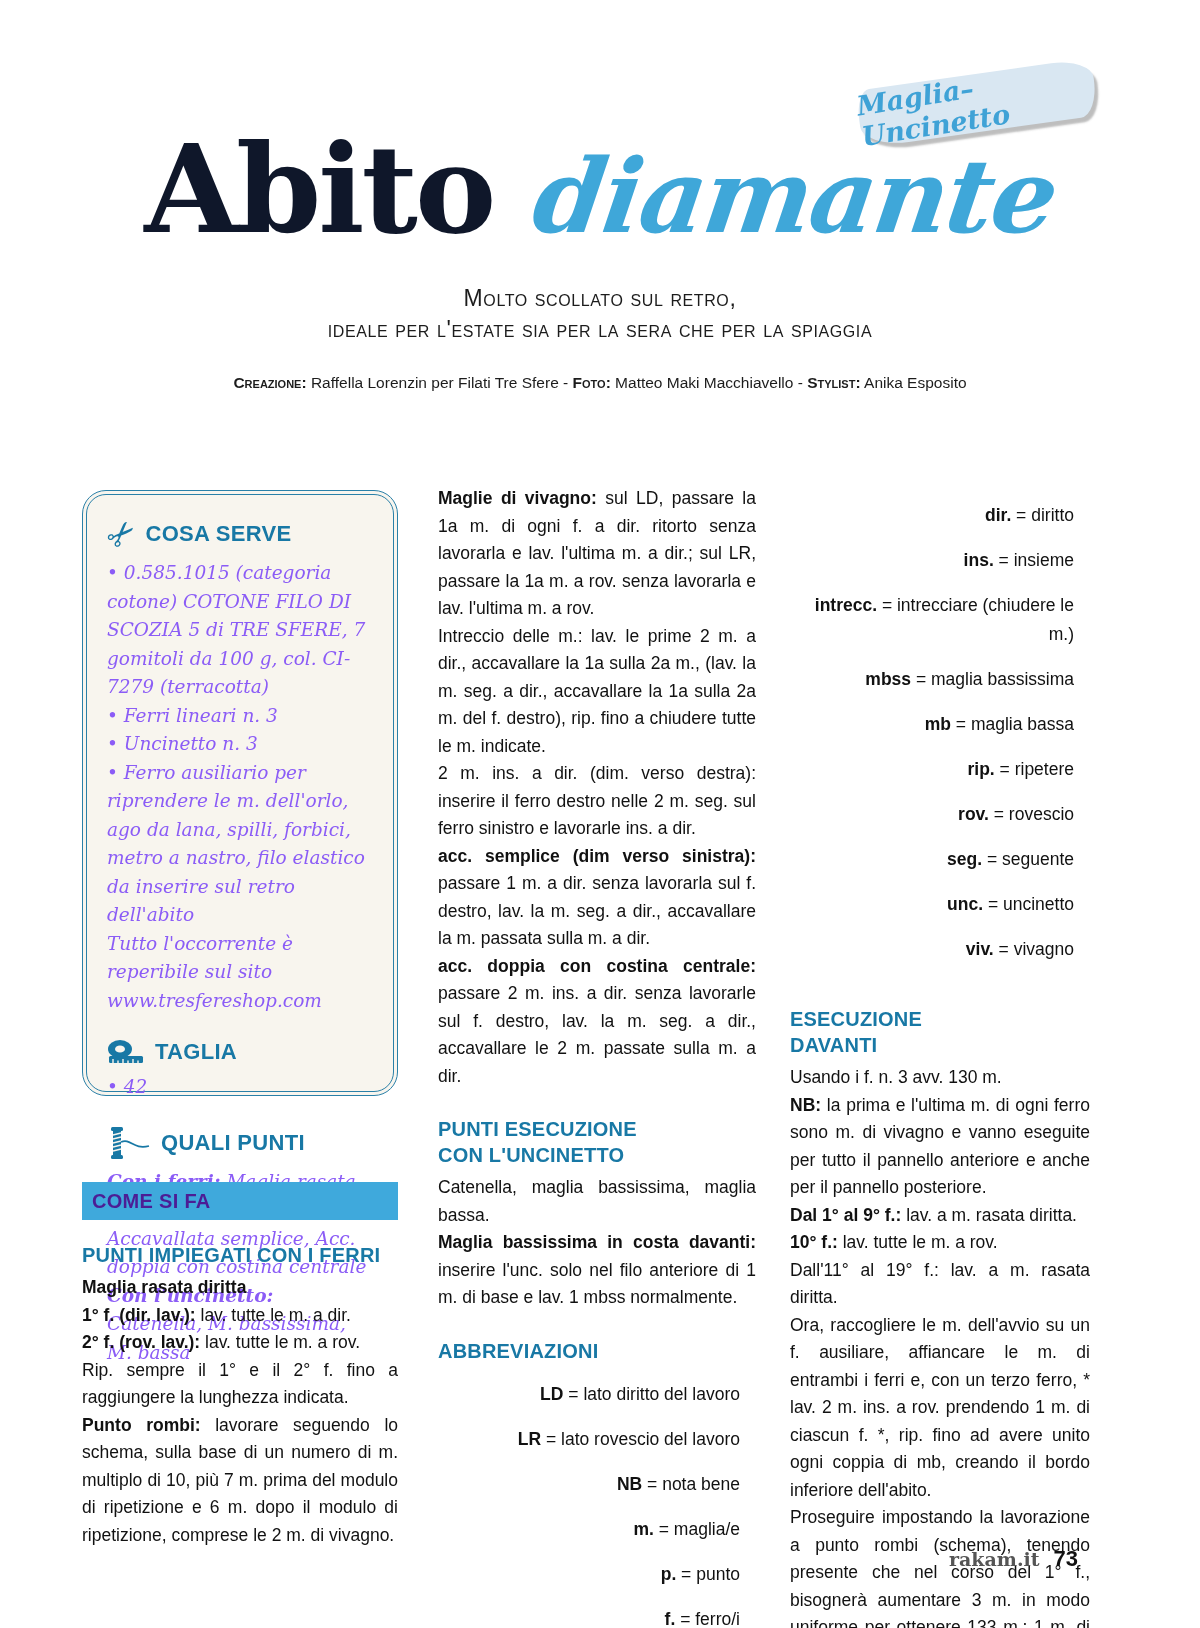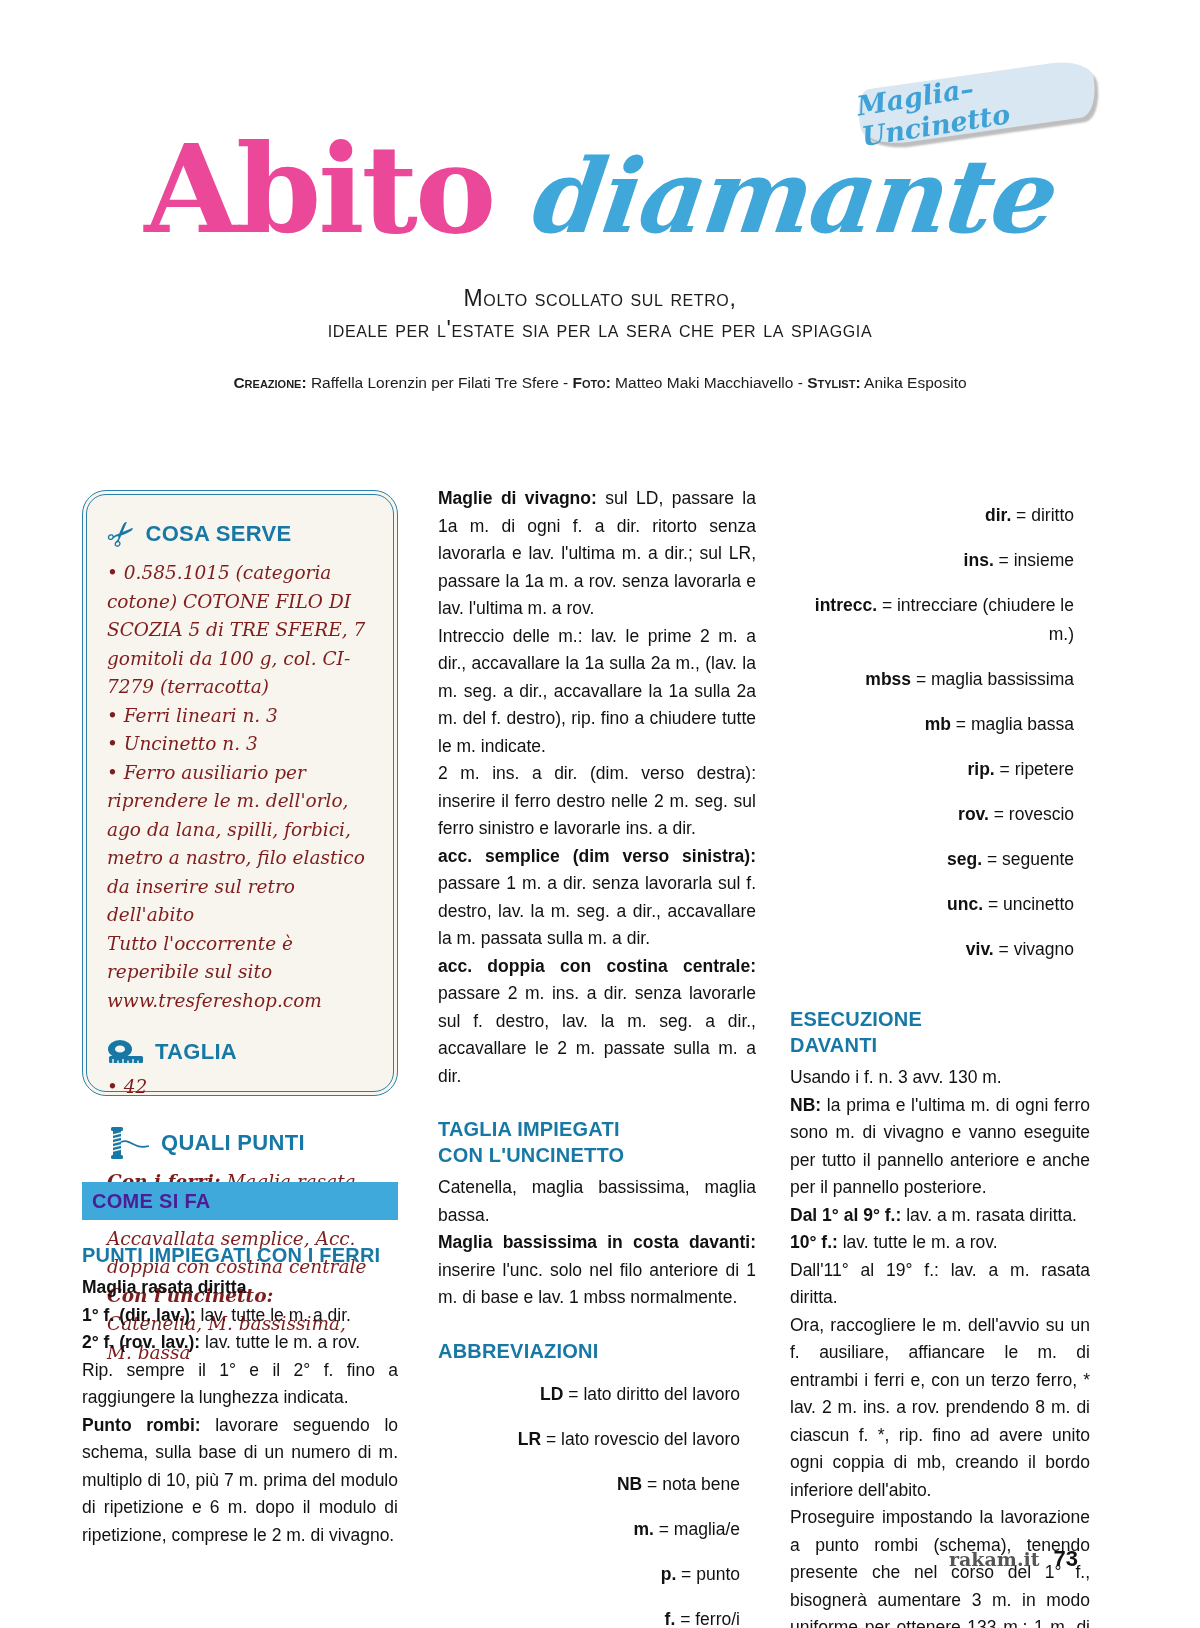--- a/index.html
+++ b/index.html
@@ -12,21 +12,21 @@
          border-radius:14px 40px 18px 46px/30px 20px 36px 22px;
          display:flex;align-items:center;justify-content:center;
          box-shadow:3px 5px 2px rgba(110,110,110,.45);}
   .badge span{font-family:"DejaVu Serif",serif;font-style:italic;font-weight:bold;
               font-size:27px;color:#3fa2d6;transform:rotate(-1deg);}
 
   
   .title-row{position:absolute;top:128px;left:0;width:100%;display:flex;
              justify-content:center;align-items:baseline;gap:42px;}
   .title-main{font-family:"DejaVu Serif",serif;font-weight:bold;font-size:122px;
-              line-height:1;color:#ec4899;letter-spacing:-3px;}
+              line-height:1;color:#0f172a;letter-spacing:-3px;}
   .title-script{font-family:"DejaVu Serif",serif;font-style:italic;font-weight:bold;
                 font-size:102px;line-height:1;color:#3fa7d9;transform:skewX(-8deg);
                 letter-spacing:-2px;}
 
   
   .subtitle{position:absolute;top:283px;left:0;width:100%;text-align:center;}
   .subtitle p{margin:0;font-size:23px;line-height:31px;font-variant:small-caps;
               letter-spacing:.6px;color:#1c1c1c;}
   .credits{position:absolute;top:374px;left:0;width:100%;text-align:center;
            font-size:15.5px;color:#1c1c1c;}
@@ -36,21 +36,21 @@
   .info-box{position:absolute;top:490px;left:82px;width:316px;height:606px;
             box-sizing:border-box;border:1px solid #2a80a8;border-radius:24px;
             background:#f8f5ee;padding:3px;}
   .info-box-inner{box-sizing:border-box;width:100%;height:100%;
                   border:1px solid #2a80a8;border-radius:20px;padding:18px 20px 0 20px;}
   .box-heading{display:flex;align-items:center;gap:10px;margin:4px 0 8px 0;}
   .box-heading .hd{font-weight:bold;font-size:22px;color:#1878a5;letter-spacing:.3px;}
   .scissors{display:inline-block;font-size:34px;color:#1878a5;transform:rotate(-45deg);
             line-height:1;}
   .box-text p{margin:0;font-family:"DejaVu Serif",serif;font-style:italic;
-              font-size:18.5px;line-height:28.5px;color:#7f1d1d;}
+              font-size:18.5px;line-height:28.5px;color:#8b5cf6;}
   .box-text p b{font-weight:bold;}
   .box-gap{height:20px;}
 
   
   .banner{position:absolute;top:1182px;left:82px;width:316px;height:38px;
           background:#3fa9dc;display:flex;align-items:center;padding-left:10px;
           box-sizing:border-box;}
   .banner span{color:#4c1d95;font-weight:bold;font-size:20px;letter-spacing:.3px;}
 
   
@@ -172,21 +172,21 @@
 
   <div class="col col-mid">
     <div class="body-text">
         <p><b>Maglie di vivagno:</b> sul LD, passare la 1a m. di ogni f. a dir. ritorto senza lavorarla e lav. l'ultima m. a dir.; sul LR, passare la 1a m. a rov. senza lavorarla e lav. l'ultima m. a rov.</p>
         <p>Intreccio delle m.: lav. le prime 2 m. a dir., accavallare la 1a sulla 2a m., (lav. la m. seg. a dir., accavallare la 1a sulla 2a m. del f. destro), rip. fino a chiudere tutte le m. indicate.</p>
         <p>2 m. ins. a dir. (dim. verso destra): inserire il ferro destro nelle 2 m. seg. sul ferro sinistro e lavorarle ins. a dir.</p>
         <p><b>acc. semplice (dim verso sinistra):</b> passare 1 m. a dir. senza lavorarla sul f. destro, lav. la m. seg. a dir., accavallare la m. passata sulla m. a dir.</p>
         <p><b>acc. doppia con costina centrale:</b> passare 2 m. ins. a dir. senza lavorarle sul f. destro, lav. la m. seg. a dir., accavallare le 2 m. passate sulla m. a dir.</p>
       </div>
     <div class="sect-gap"></div>
-    <div class="col-heading">TAGLIA IMPIEGATI
+    <div class="col-heading">PUNTI ESECUZIONE
 CON L'UNCINETTO</div>
     <div class="body-text">
         <p>Catenella, maglia bassissima, maglia bassa.</p>
         <p><b>Maglia bassissima in costa davanti:</b> inserire l'unc. solo nel filo anteriore di 1 m. di base e lav. 1 mbss normalmente.</p>
       </div>
     <div class="sect-gap"></div>
     <div class="col-heading">ABBREVIAZIONI</div>
     <div class="abbr-list">
         <p><b>LD</b> = lato diritto del lavoro</p>
         <p><b>LR</b> = lato rovescio del lavoro</p>
@@ -215,21 +215,21 @@
       </div>
     <div class="sect-gap"></div>
     <div class="col-heading">ESECUZIONE
 DAVANTI</div>
     <div class="body-text">
         <p>Usando i f. n. 3 avv. 130 m.</p>
         <p><b>NB:</b> la prima e l'ultima m. di ogni ferro sono m. di vivagno e vanno eseguite per tutto il pannello anteriore e anche per il pannello posteriore.</p>
         <p><b>Dal 1° al 9° f.:</b> lav. a m. rasata diritta.</p>
         <p><b>10° f.:</b> lav. tutte le m. a rov.</p>
         <p>Dall'11° al 19° f.: lav. a m. rasata diritta.</p>
-        <p>Ora, raccogliere le m. dell'avvio su un f. ausiliare, affiancare le m. di entrambi i ferri e, con un terzo ferro, * lav. 2 m. ins. a rov. prendendo 8 m. di ciascun f. *, rip. fino ad avere unito ogni coppia di mb, creando il bordo inferiore dell'abito.</p>
+        <p>Ora, raccogliere le m. dell'avvio su un f. ausiliare, affiancare le m. di entrambi i ferri e, con un terzo ferro, * lav. 2 m. ins. a rov. prendendo 1 m. di ciascun f. *, rip. fino ad avere unito ogni coppia di mb, creando il bordo inferiore dell'abito.</p>
         <p>Proseguire impostando la lavorazione a punto rombi (schema), tenendo presente che nel corso del 1° f., bisognerà aumentare 3 m. in modo uniforme per ottenere 133 m.: 1 m. di vivagno, lav. 6 m. seguendo la sezione A dello schema, rip. il modulo di 10 m. per 12 volte in totale, lav. 5 m. della sezione B e 1 m. di vivagno. Lav. secondo questa impostazione dal 1° al 26° f. dello schema, poi rip. sempre dal 3° al 26° f. fino a completare il 242° f.</p>
       </div>
   </div>
 
   <div class="footer">
     <span class="site">rakam.it</span>
     <span class="pageno">73</span>
   </div>
 
 </div>

